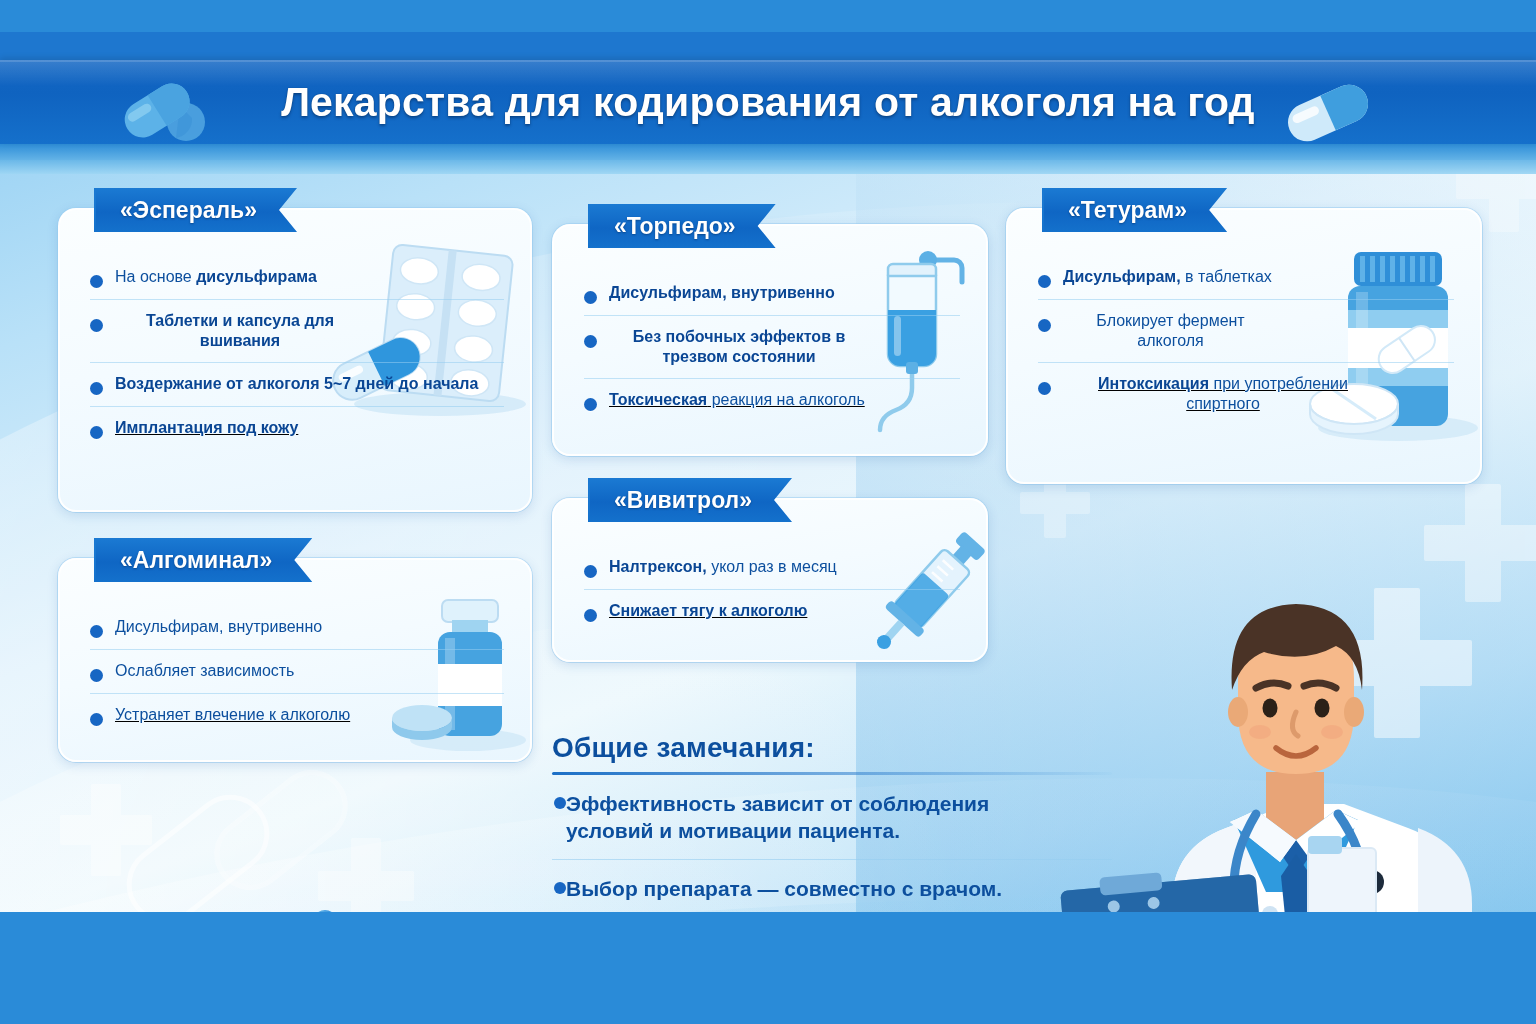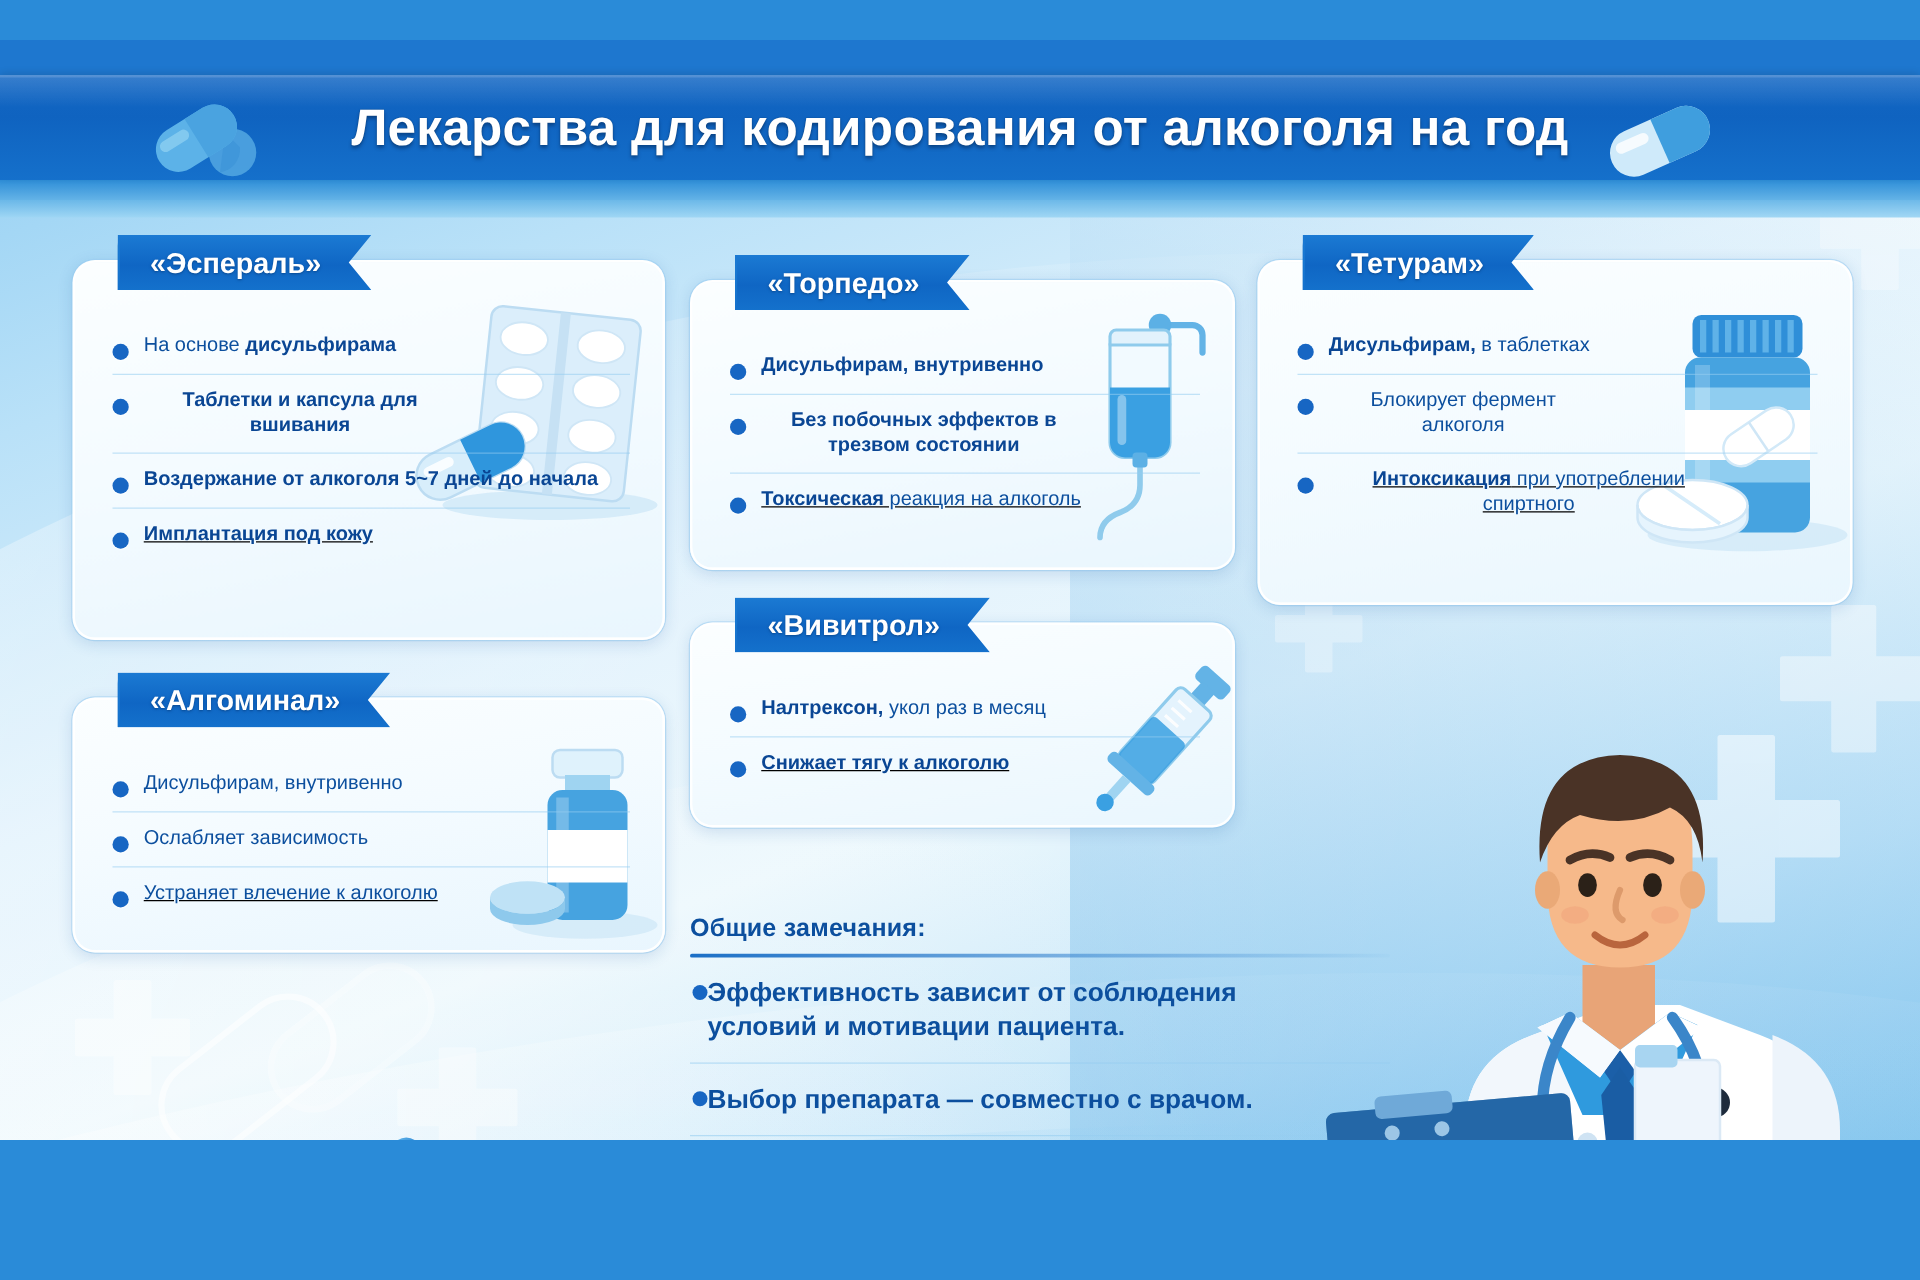--- a/index.html
+++ b/index.html
@@ -88,21 +88,21 @@
   #card-torpedo{left:552px;top:192px;width:432px;height:228px;}
   #card-teturam{left:1006px;top:176px;width:472px;height:272px;}
   #card-vivitrol{left:552px;top:466px;width:432px;height:160px;}
   #card-algominal{left:58px;top:526px;width:470px;height:200px;}
 
   
   .cardart{position:absolute;pointer-events:none;}
 
   
   #notes{position:absolute;left:552px;top:700px;width:560px;}
-  .notes-title{color:#0c4f9e;font-size:20px;font-weight:bold;letter-spacing:.2px;}
+  .notes-title{color:#0c4f9e;font-size:28px;font-weight:bold;letter-spacing:.2px;}
   .notes-rule{height:2.5px;margin-top:8px;
     background:linear-gradient(90deg,#1b6fc6,rgba(150,205,240,.2));border-radius:2px;}
   .note-item{display:flex;align-items:flex-start;padding:15px 0 15px 2px;
     border-bottom:1.5px solid rgba(150,205,240,.6);}
   .note-item:last-child{border-bottom:1.5px solid rgba(150,205,240,.6);}
   .note-bullet{flex:0 0 auto;width:12px;height:12px;border-radius:50%;background:#1766c3;margin-top:7px;}
   .note-txt{color:#0c4f9e;font-size:21px;line-height:1.3;font-weight:600;}
 
   
   #logo{position:absolute;left:68px;top:866px;width:300px;height:92px;}

